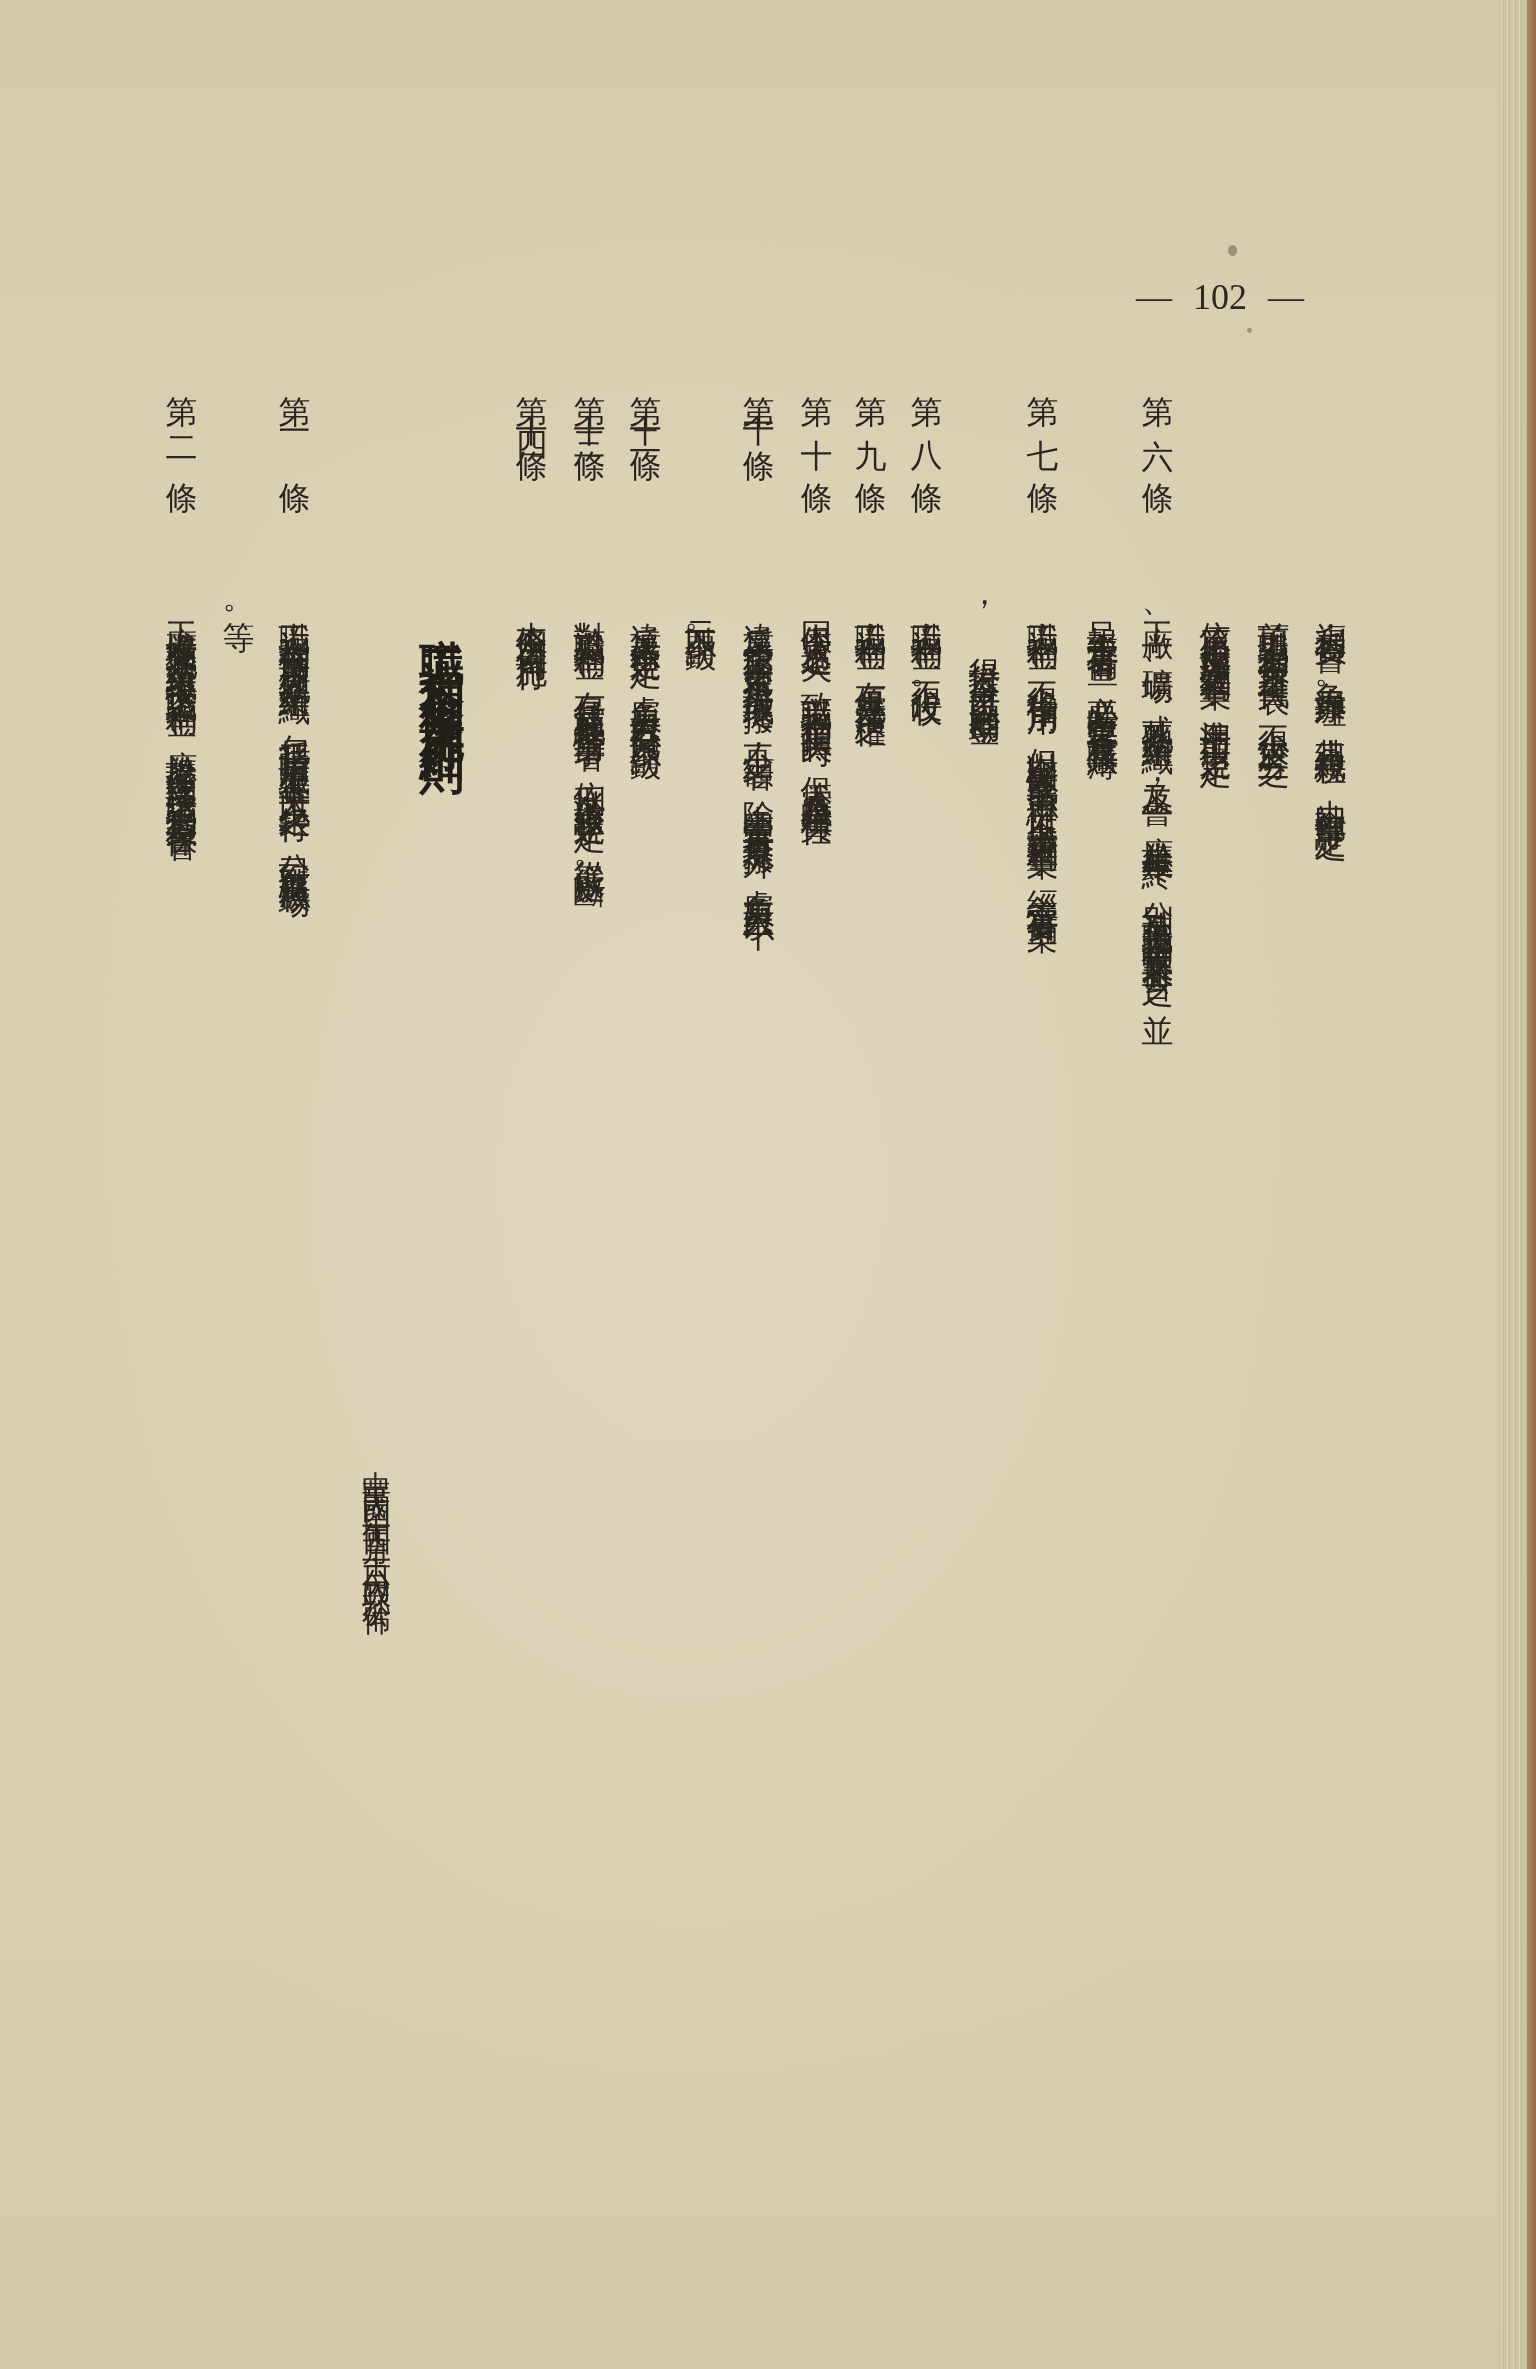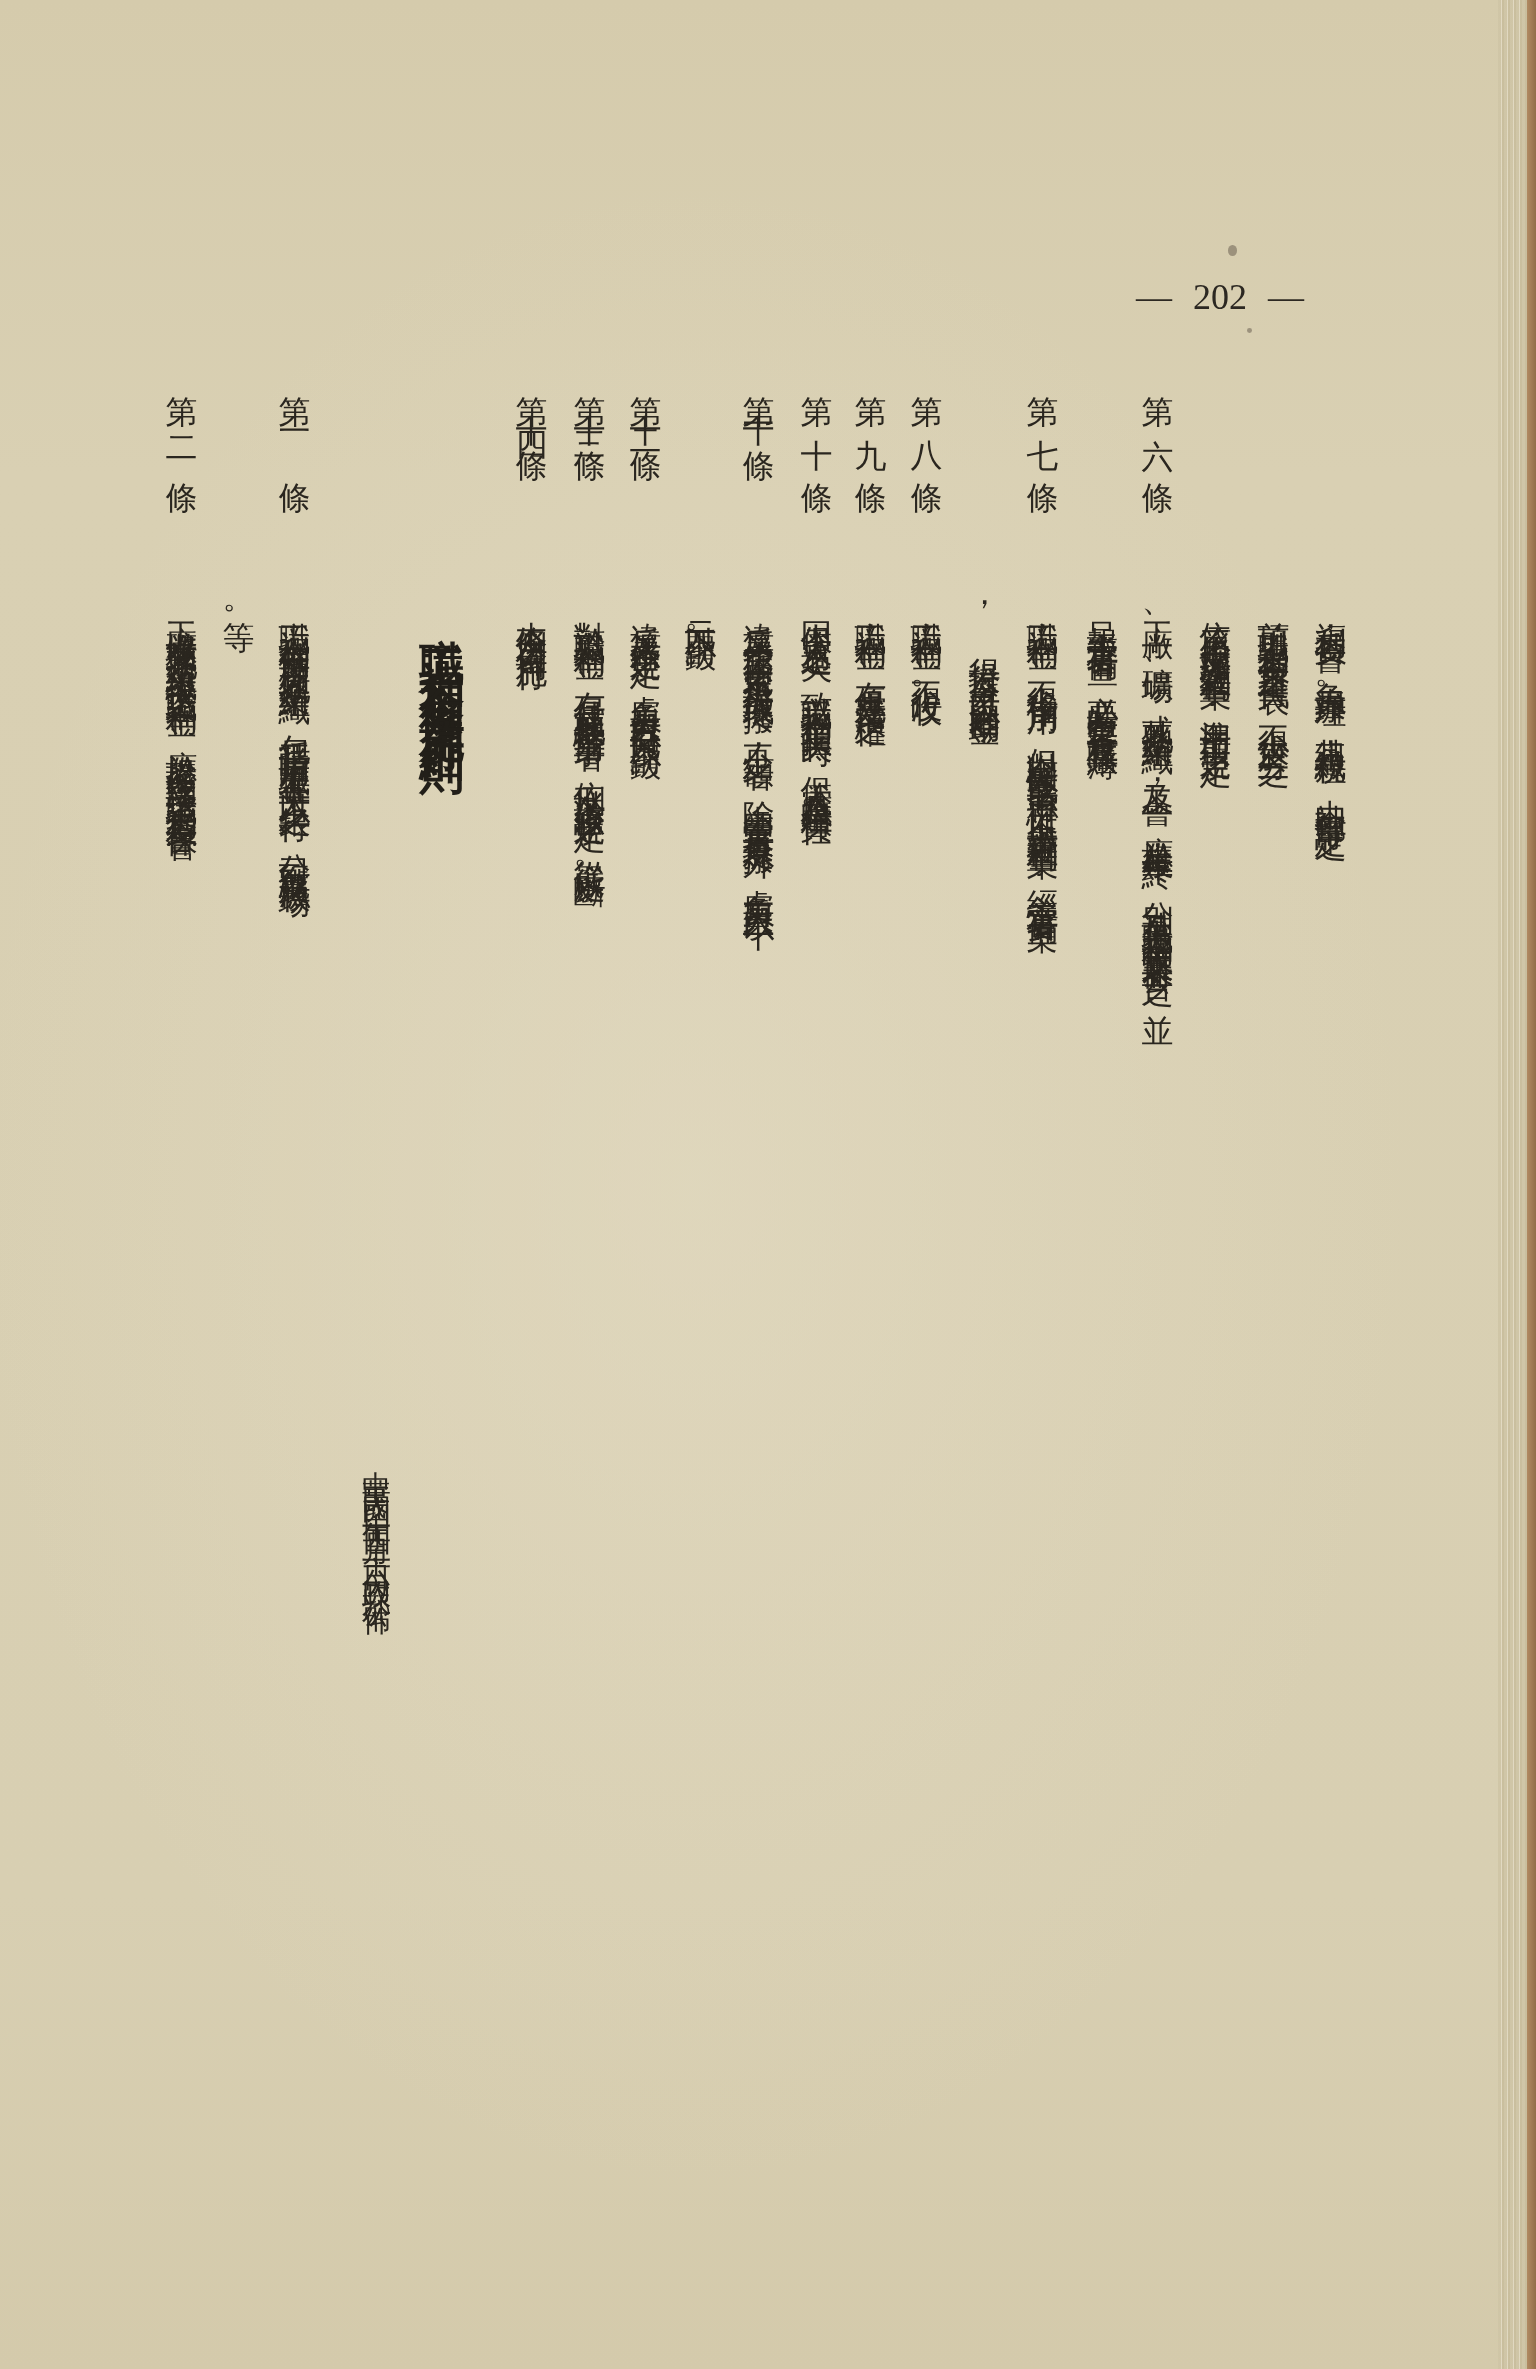--- a/index.html
+++ b/index.html
@@ -58,21 +58,21 @@
 <body>
 
 <div class="paper"></div>
 <div class="edge"></div>
 <div class="spine"></div>
 <div class="spot" style="left:1228px;top:245px;width:8.8px;height:10.7px;"></div>
 <div class="spot" style="left:1247px;top:328px;width:4.9px;height:4.9px;"></div>
 
 <div class="pageno">
   <span>—</span>
-  <span>202</span>
+  <span>102</span>
   <span>—</span>
 </div>
 
 <div class="col" style="left:1311px;">福利委員會，負責辦理。其組織規程，由社會部訂定之。</div>
 <div class="col" style="left:1254px;">前項職工福利委員會之工會代表，不得少於三分之二。</div>
 <div class="col" style="left:1196px;">依第三條規定辦理之福利事業，準用前二項之規定。</div>
 
 <div class="hd hd3" style="left:1138px;">第六條</div>
 <div class="col" style="left:1138px;">工廠、礦場、或其他企業組織，及工會，應於每年年終，分別造具職工福利金收支表冊公告之，並</div>
 <div class="col" style="left:1083px;">呈報主管官署備查，必要時主官署得查核其賬簿。</div>

